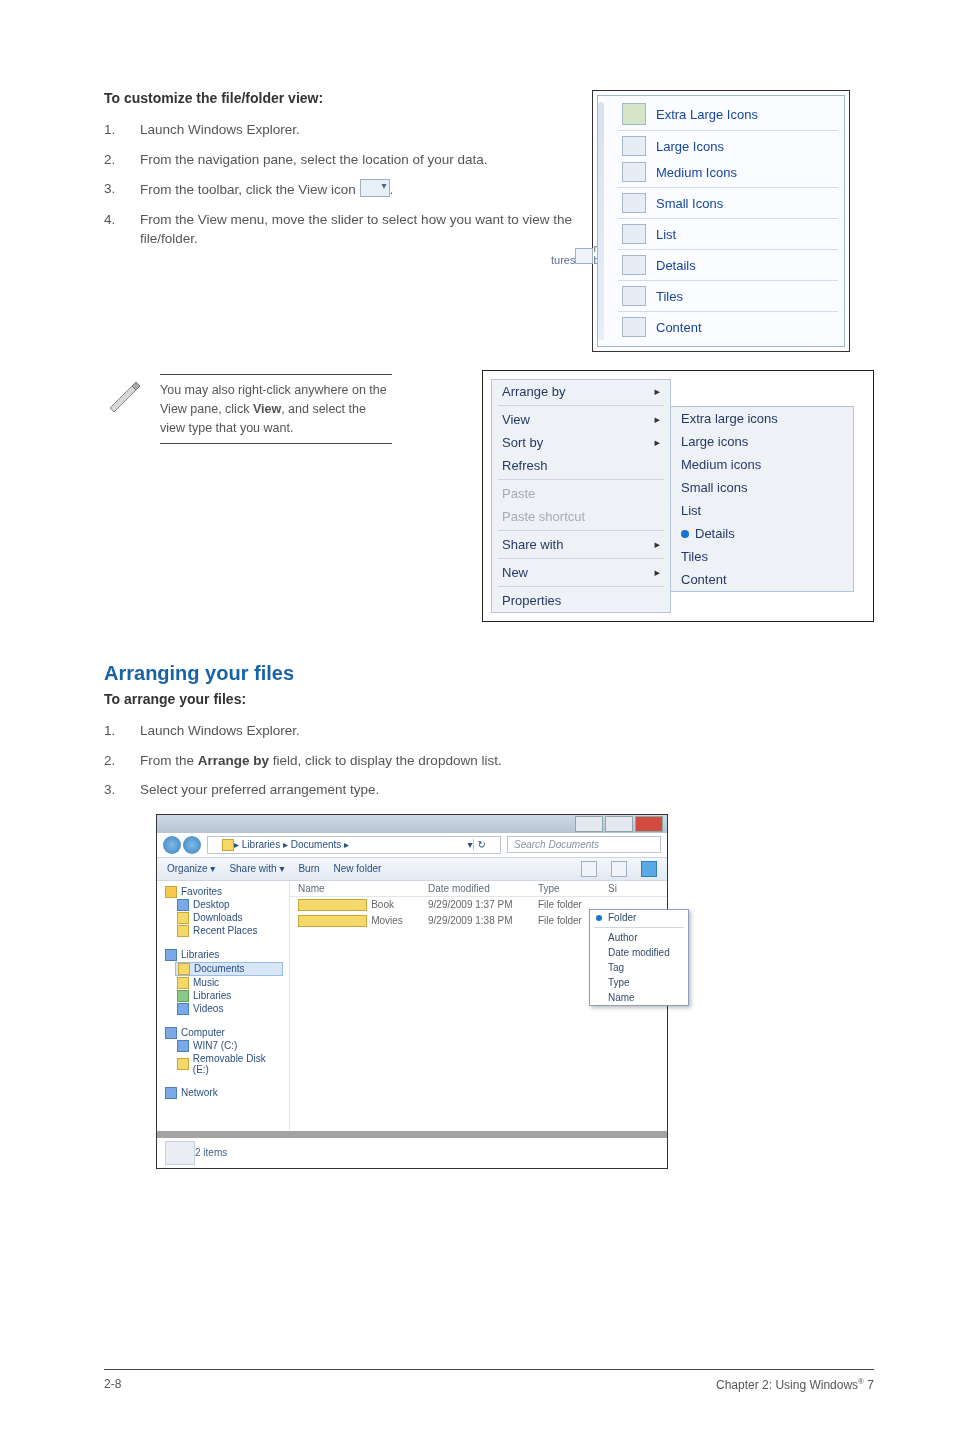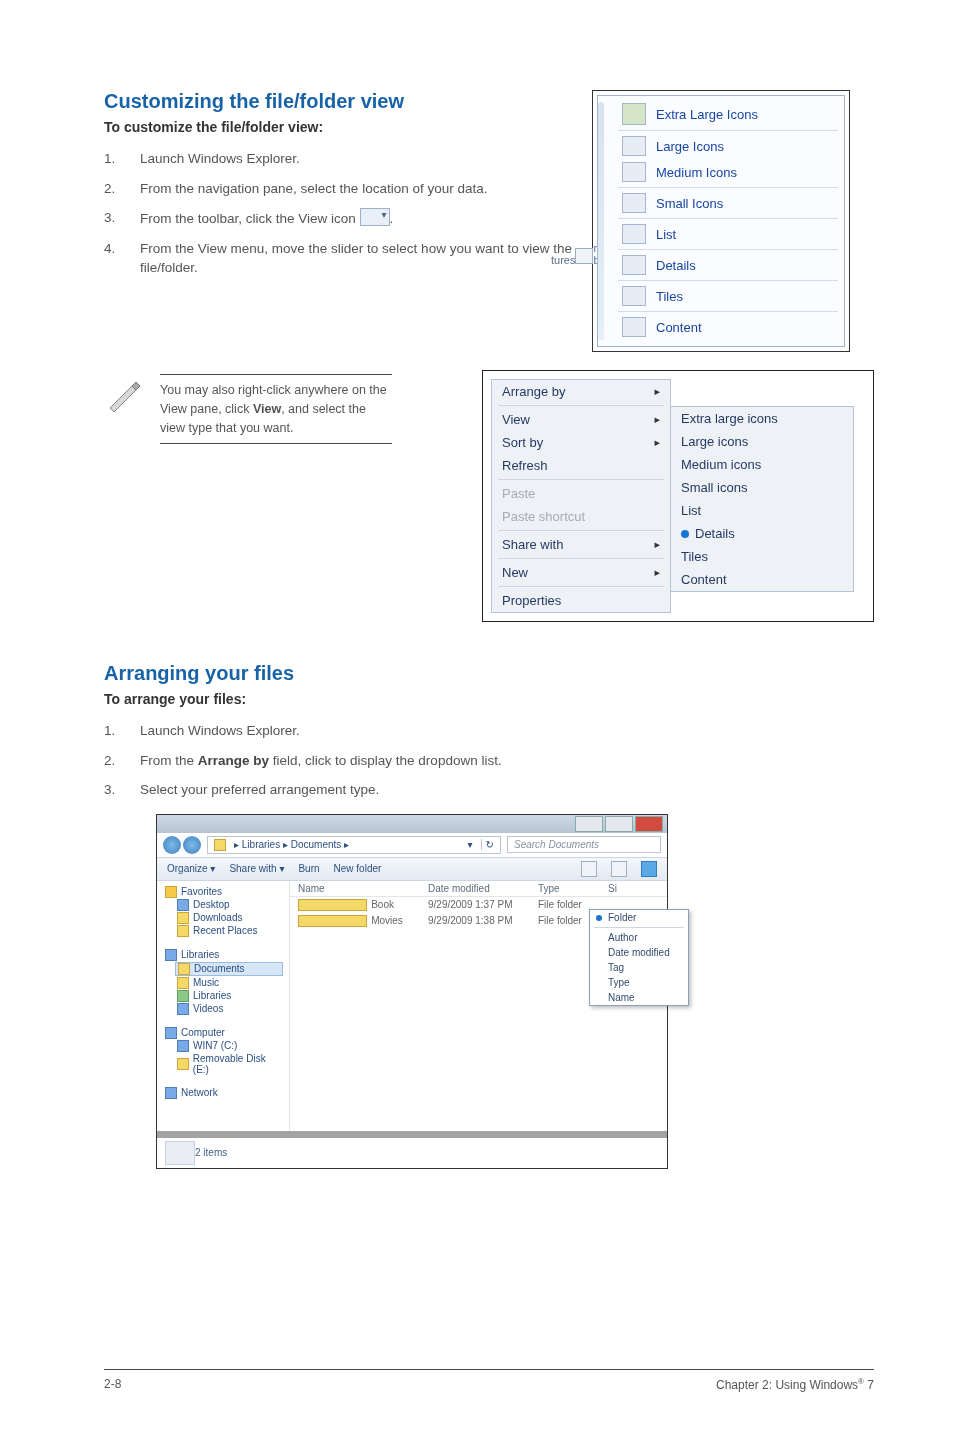--- a/index.html
+++ b/index.html
@@ -42,21 +42,21 @@
   .ctx-item .dot{width:8px;height:8px;border-radius:50%;background:#1874d1;margin-right:6px;display:inline-block}
 
   
   .explorer{width:510px;margin:14px 0 0 52px;border:1px solid #333;background:#fff;font-size:10px;position:relative}
   .ex-titlebar{height:18px;background:linear-gradient(#cfd9e6,#b7c3d3);display:flex;justify-content:flex-end;align-items:center;padding:0 4px;gap:2px}
   .ex-tbtn{width:26px;height:14px;background:#e5e9ef;border:1px solid #8aa;display:inline-block}
   .ex-tbtn.x{background:#d34b3f}
   .ex-addr{display:flex;align-items:center;background:#fff;padding:3px 6px;border-bottom:1px solid #cdd6e1;gap:6px}
   .ex-nav{display:flex;gap:2px}
   .ex-nav .b{width:18px;height:18px;border-radius:50%;background:radial-gradient(#7fbbe8,#3d7fbf)}
-  .ex-path{flex:1;border:1px solid #bcc6d2;padding:2px 6px;color:#2b4f82;font-size:10px;display:flex;align-items:center;gap:8px}
+  .ex-path{flex:1;border:1px solid #bcc6d2;padding:2px 14px;color:#2b4f82;font-size:10px;display:flex;align-items:center;gap:0}
   .ex-search{width:140px;border:1px solid #bcc6d2;padding:2px 6px;color:#8893a1;font-style:italic;font-size:10px}
   .ex-toolbar{display:flex;gap:14px;padding:3px 10px;font-size:10px;color:#2b4f82;align-items:center;background:linear-gradient(#f4f7fb,#e2e9f2);border-bottom:1px solid #cdd6e1}
   .ex-toolbar .sp{flex:1}
   .ex-tico{width:14px;height:14px;border:1px solid #9fb0c6;background:#f0f4f9;display:inline-block}
   .ex-body{display:flex;height:250px}
   .ex-side{width:120px;border-right:1px solid #dfe5ec;padding:2px 6px;font-size:10px;color:#2b4f82}
   .ex-side .grp{margin:3px 0 1px 2px;display:flex;align-items:center;gap:4px}
   .ex-side .itm{margin:1px 0 1px 14px;display:flex;align-items:center;gap:4px}
   .fic{width:10px;height:10px;background:#f4d969;border:1px solid #c9a53a;display:inline-block}
   .fic.star{background:#f6c94a}
@@ -95,21 +95,20 @@
   .viewicon{display:inline-block;width:28px;height:16px;background:#e9eff7;border:1px solid #9fb0c6;vertical-align:-3px;position:relative}
   .viewicon::after{content:"▾";position:absolute;right:2px;top:-1px;font-size:10px;color:#4a6589}
 </style>
 </head>
 <body>
 
 <div class="page">
 
   <div class="row">
     <div class="col-text">
-      <h2>Customizing the file/folder view</h2>
       <p class="sub">To customize the file/folder view:</p>
       <ol class="steps">
         <li>
             <span class="num">1.</span>
             <span class="txt">Launch Windows Explorer.</span>
           </li>
         <li>
             <span class="num">2.</span>
             <span class="txt">From the navigation pane, select the location of your data.</span>
           </li>

